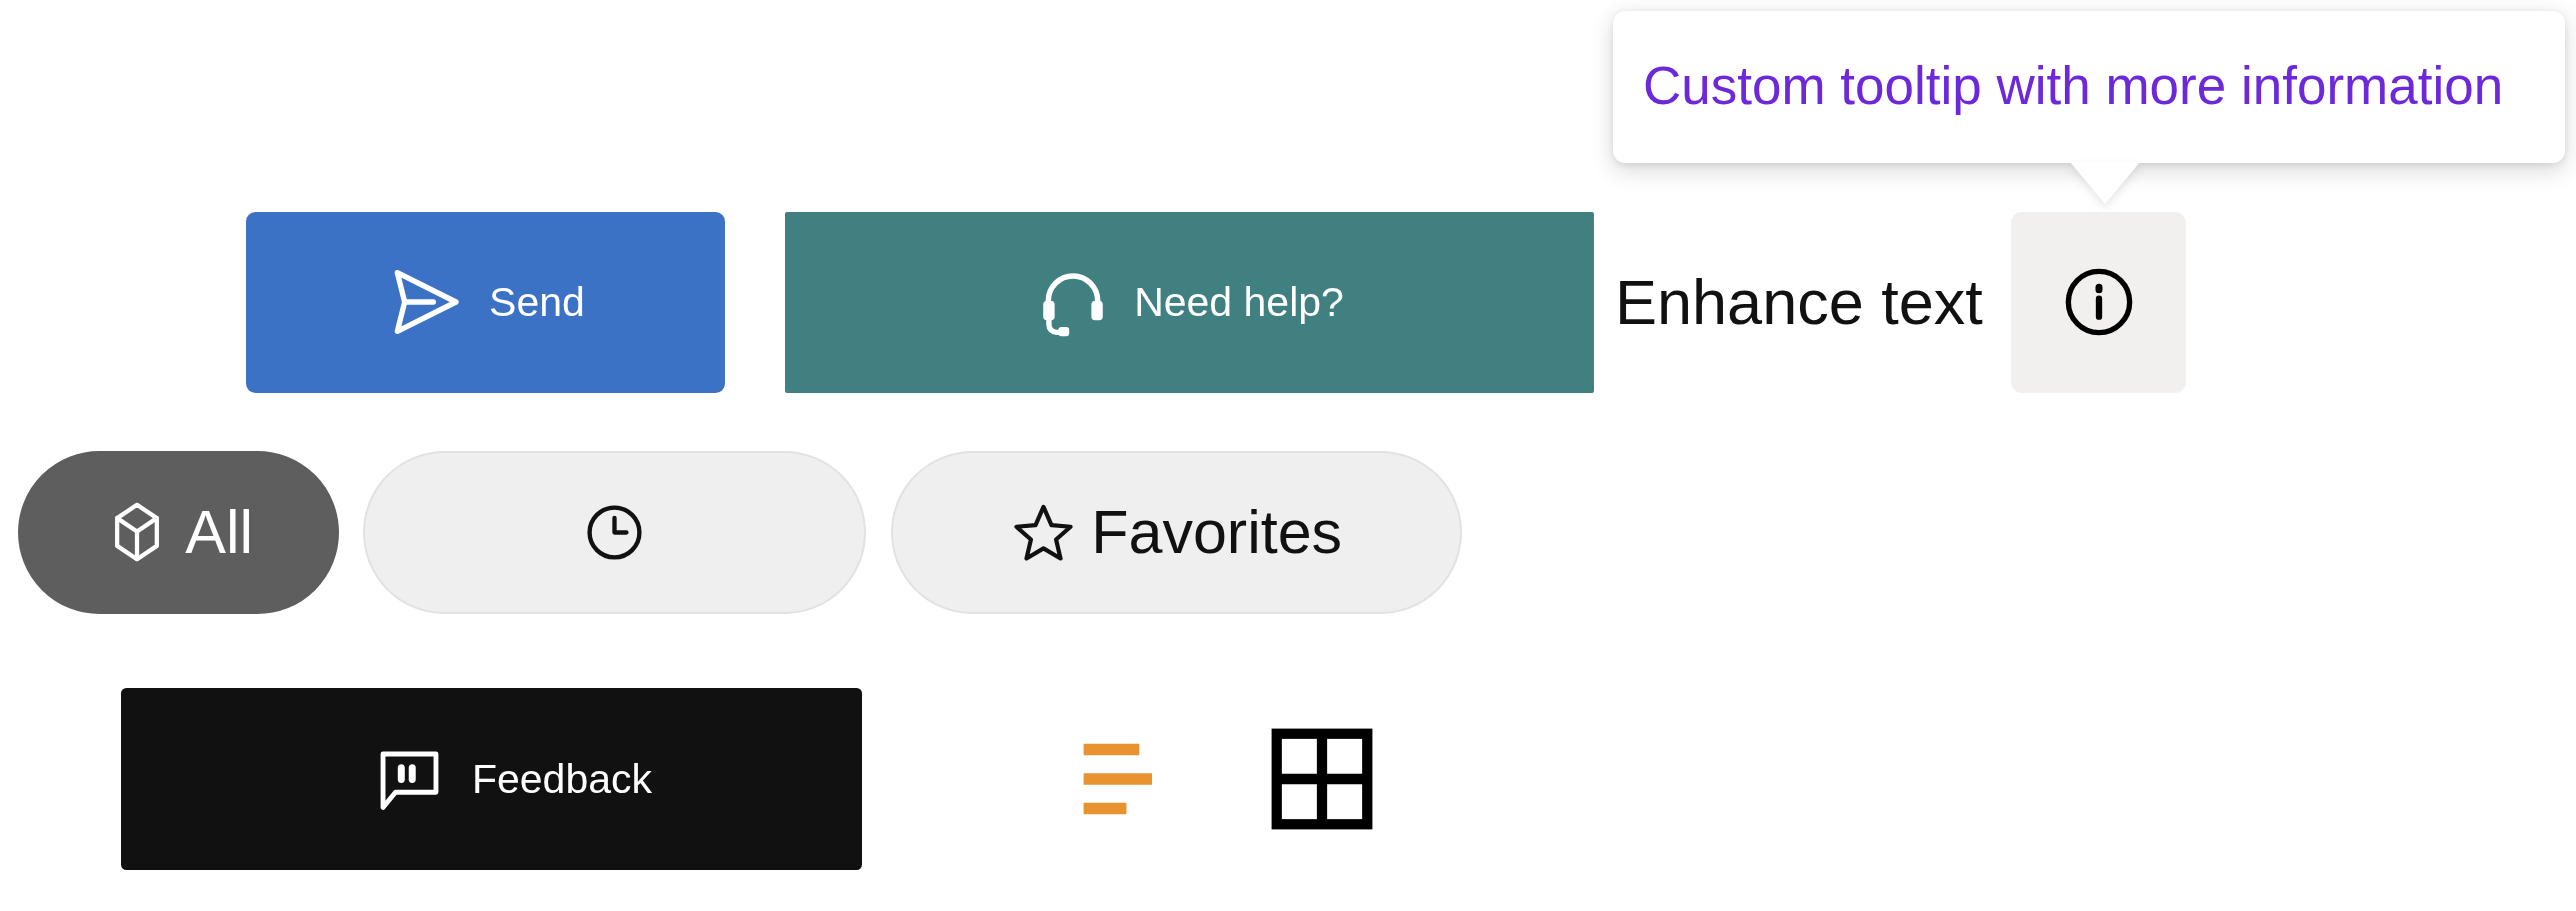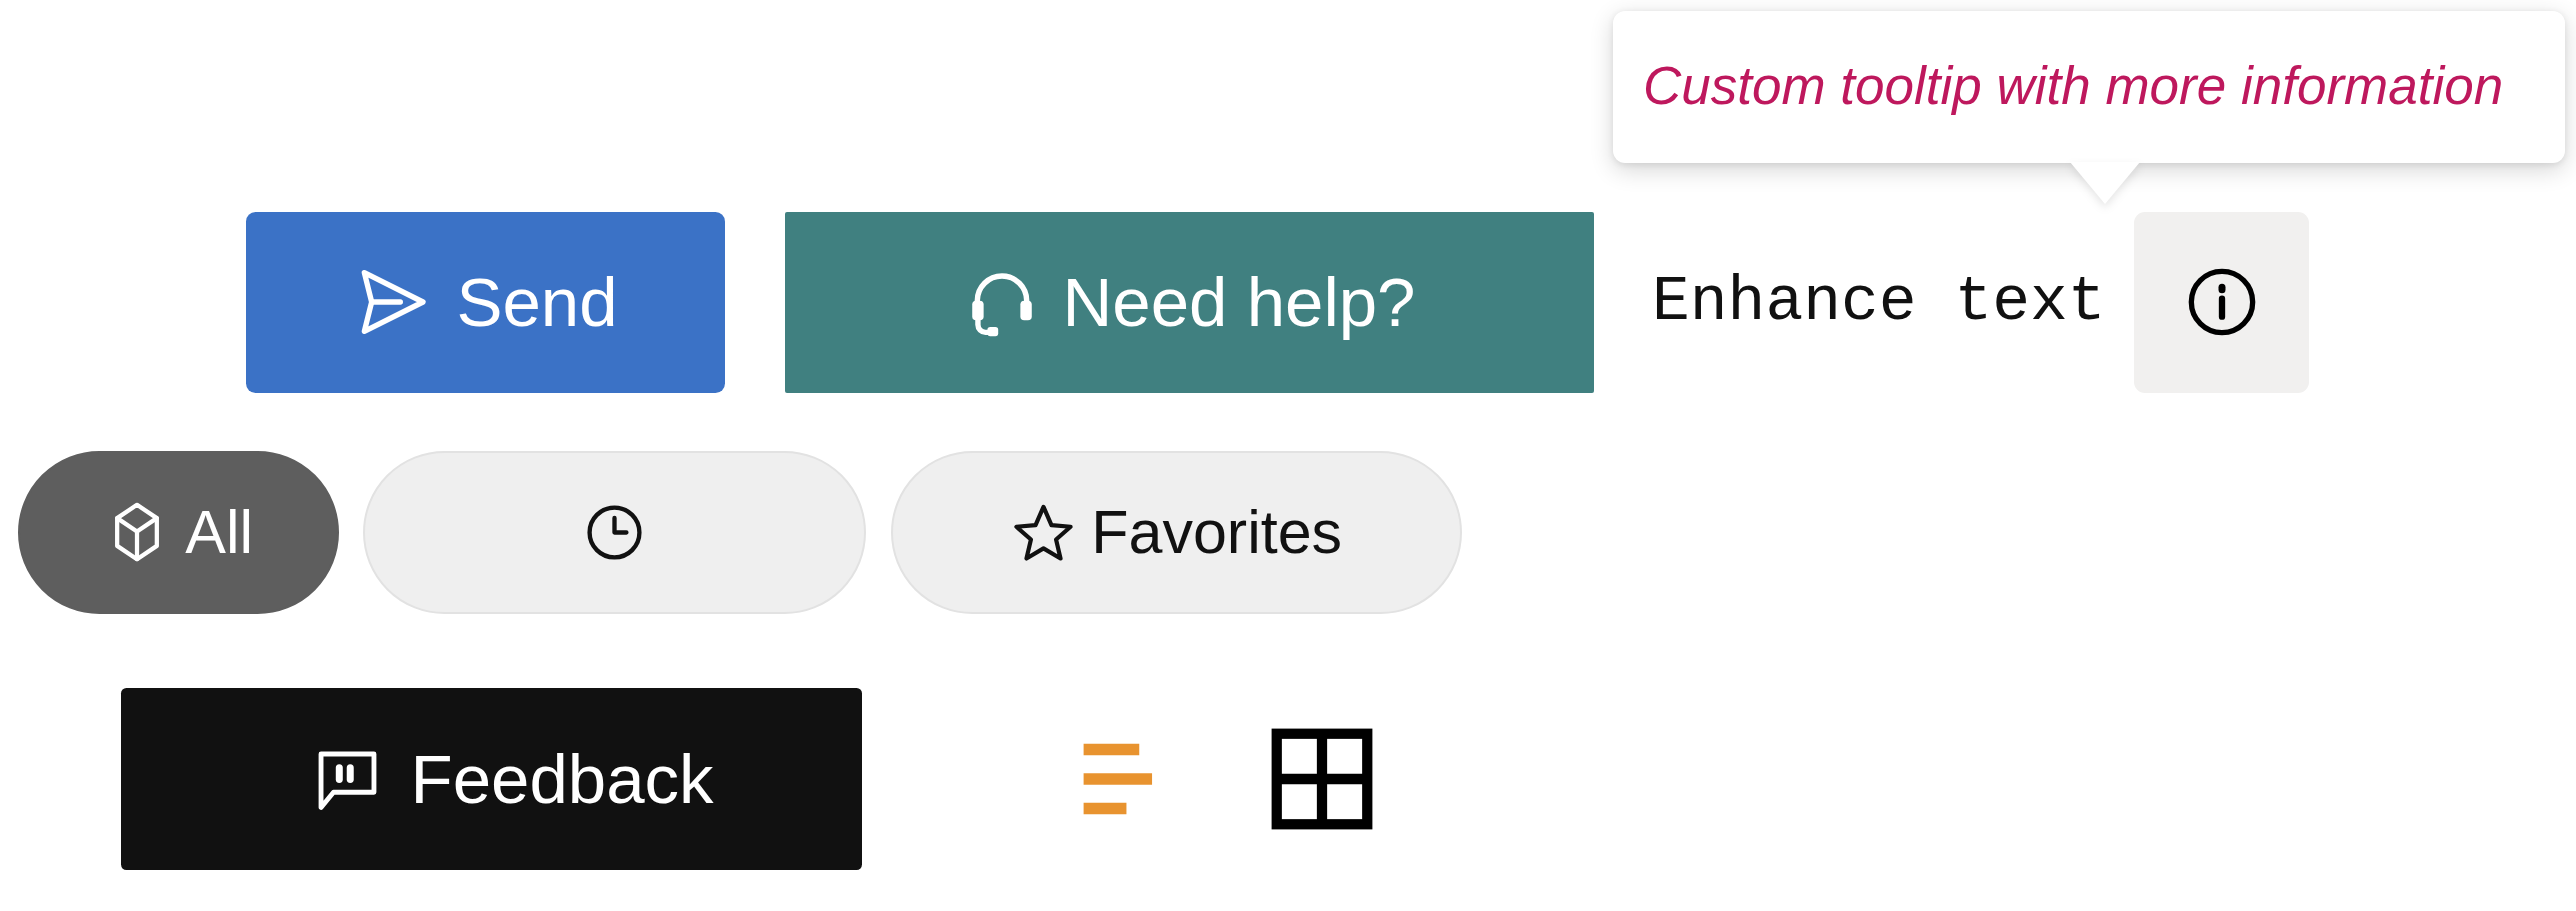--- a/index.html
+++ b/index.html
@@ -36,24 +36,23 @@
     box-shadow: 0 6.8px 23px rgba(0,0,0,0.16), 0 1.4px 6.8px rgba(0,0,0,0.08);
     padding: 23px 30px 24.5px 30px;
     box-sizing: border-box;
     height: 152px;
     display: flex;
     align-items: center;
   }
   .tooltip-text {
     font-size: 53px;
     line-height: 1.05;
-    color: #be185d;
+    color: #6d28d9;
     white-space: nowrap;
     font-weight: 400;
-    font-style: italic;
   }
   .tooltip-arrow {
     position: absolute;
     left: 457px;
     top: 151px;
     width: 0;
     height: 0;
     border-left: 35px solid transparent;
     border-right: 35px solid transparent;
     border-top: 42px solid #ffffff;
@@ -90,32 +89,31 @@
   .btn-help {
     margin-left: 60px;
     width: 809px;
     height: 181px;
     border-radius: 2px;
     background: #408080;
     color: #ffffff;
     gap: 23px;
   }
   .btn-label-lg {
-    font-size: 69px;
+    font-size: 41px;
     line-height: 1;
     font-weight: 400;
     white-space: nowrap;
   }
   .enhance-label {
-    margin-left: 58px;
+    margin-left: 21px;
     font-size: 63px;
     line-height: 1;
     color: #111111;
     white-space: nowrap;
-    font-family: Liberation Mono, monospace;
   }
   .btn-info {
     margin-left: 28.6px;
     width: 175px;
     height: 181px;
     border-radius: 11px;
     background: #f1f0ef;
     display: inline-flex;
     align-items: center;
     justify-content: center;

